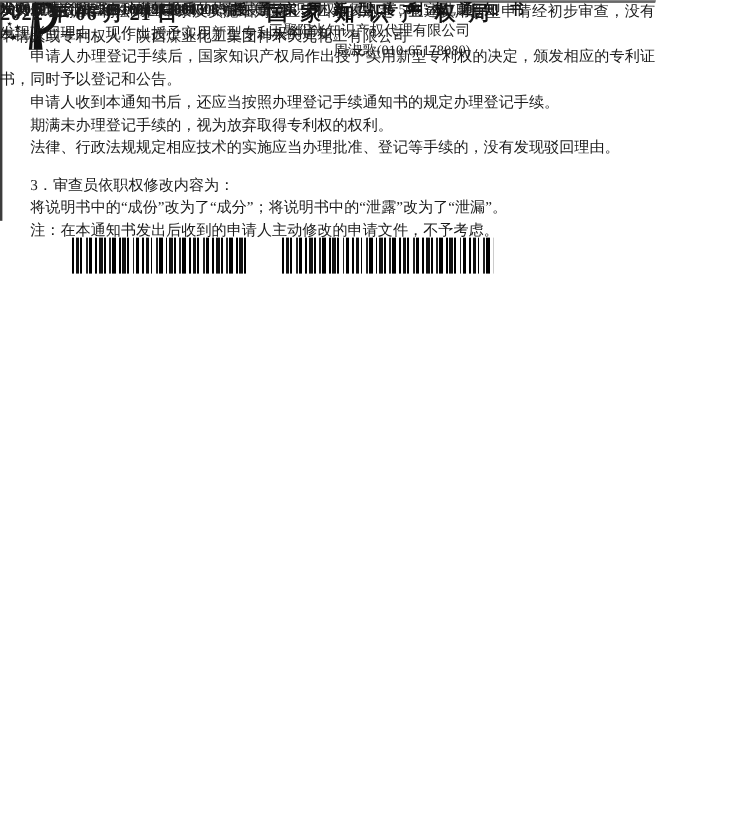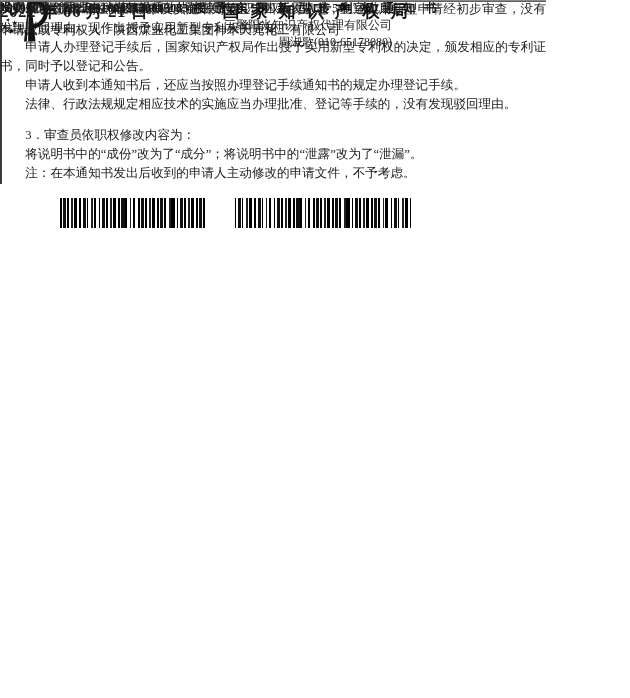--- a/index.html
+++ b/index.html
@@ -116,19 +116,20 @@
     <span>发明创造名称：</span><span class="val-plain">一种煤气提质的热解装置</span>
   </div>
   <div class="abs rule-thin3"></div>
 
   <div class="abs notice-title">授予实用新型专利权通知书</div>
 
   <div class="abs body-text">
     <p>1．根据专利法第四十条及实施细则第五十四条的规定，上述实用新型申请经初步审查，没有发现驳回理由，现作出授予实用新型专利权的通知。</p>
     <p>申请人办理登记手续后，国家知识产权局作出授予实用新型专利权的决定，颁发相应的专利证书，同时予以登记和公告。</p>
     <p>申请人收到本通知书后，还应当按照办理登记手续通知书的规定办理登记手续。</p>
+    <p>期满未办理登记手续的，视为放弃取得专利权的权利。</p>
     <p>法律、行政法规规定相应技术的实施应当办理批准、登记等手续的，没有发现驳回理由。</p>
     <p class="gap">3．审查员依职权修改内容为：</p>
     <p>将说明书中的“成份”改为了“成分”；将说明书中的“泄露”改为了“泄漏”。</p>
     <p>注：在本通知书发出后收到的申请人主动修改的申请文件，不予考虑。</p>
   </div>
 
 </div>
 
 </body></html>

